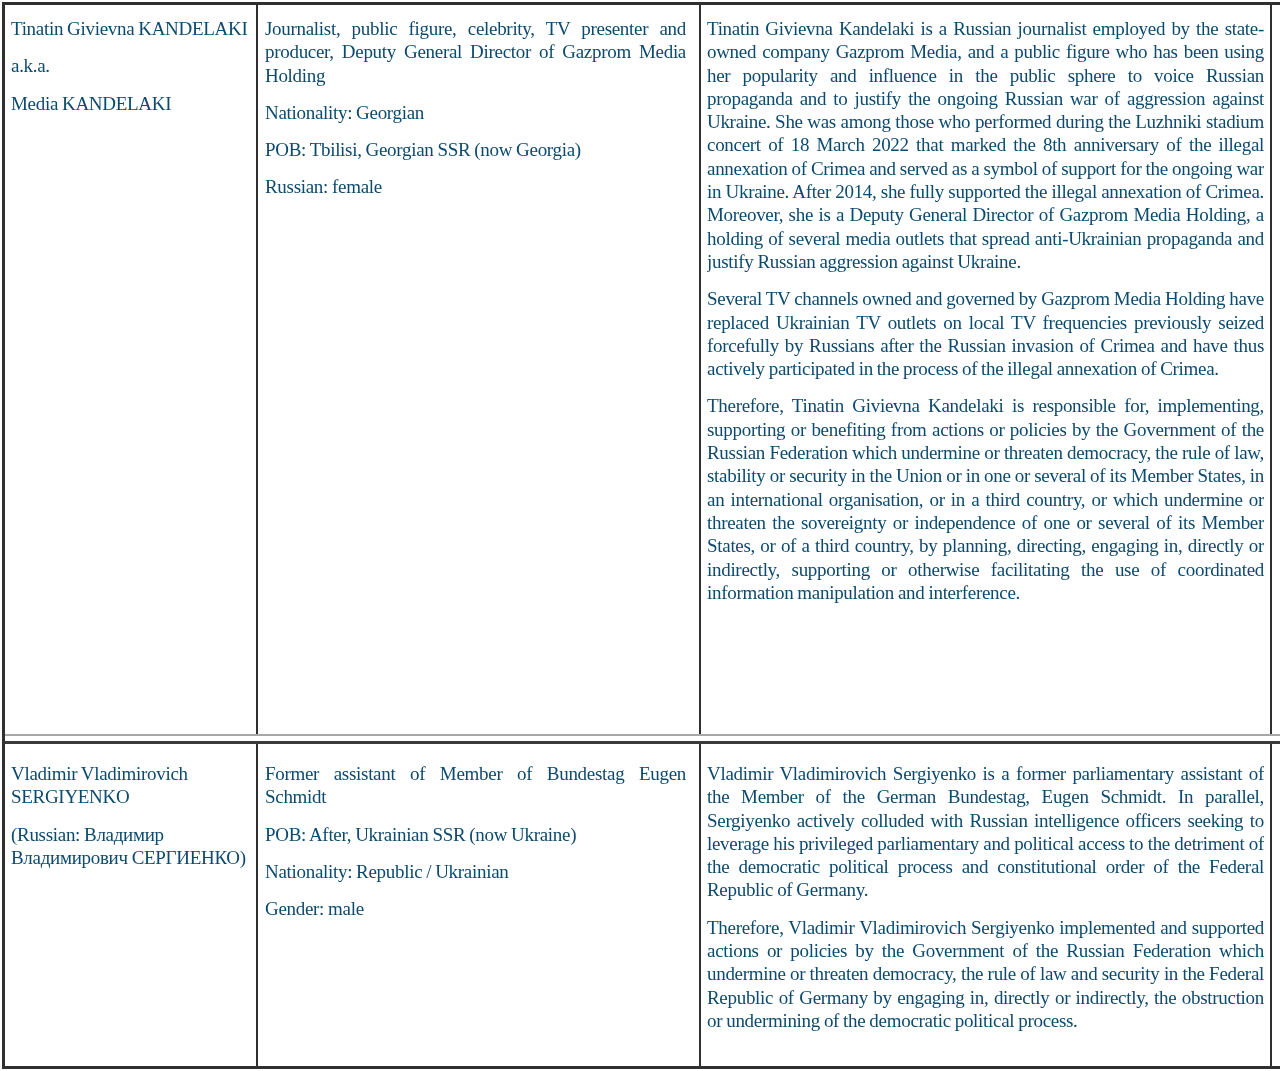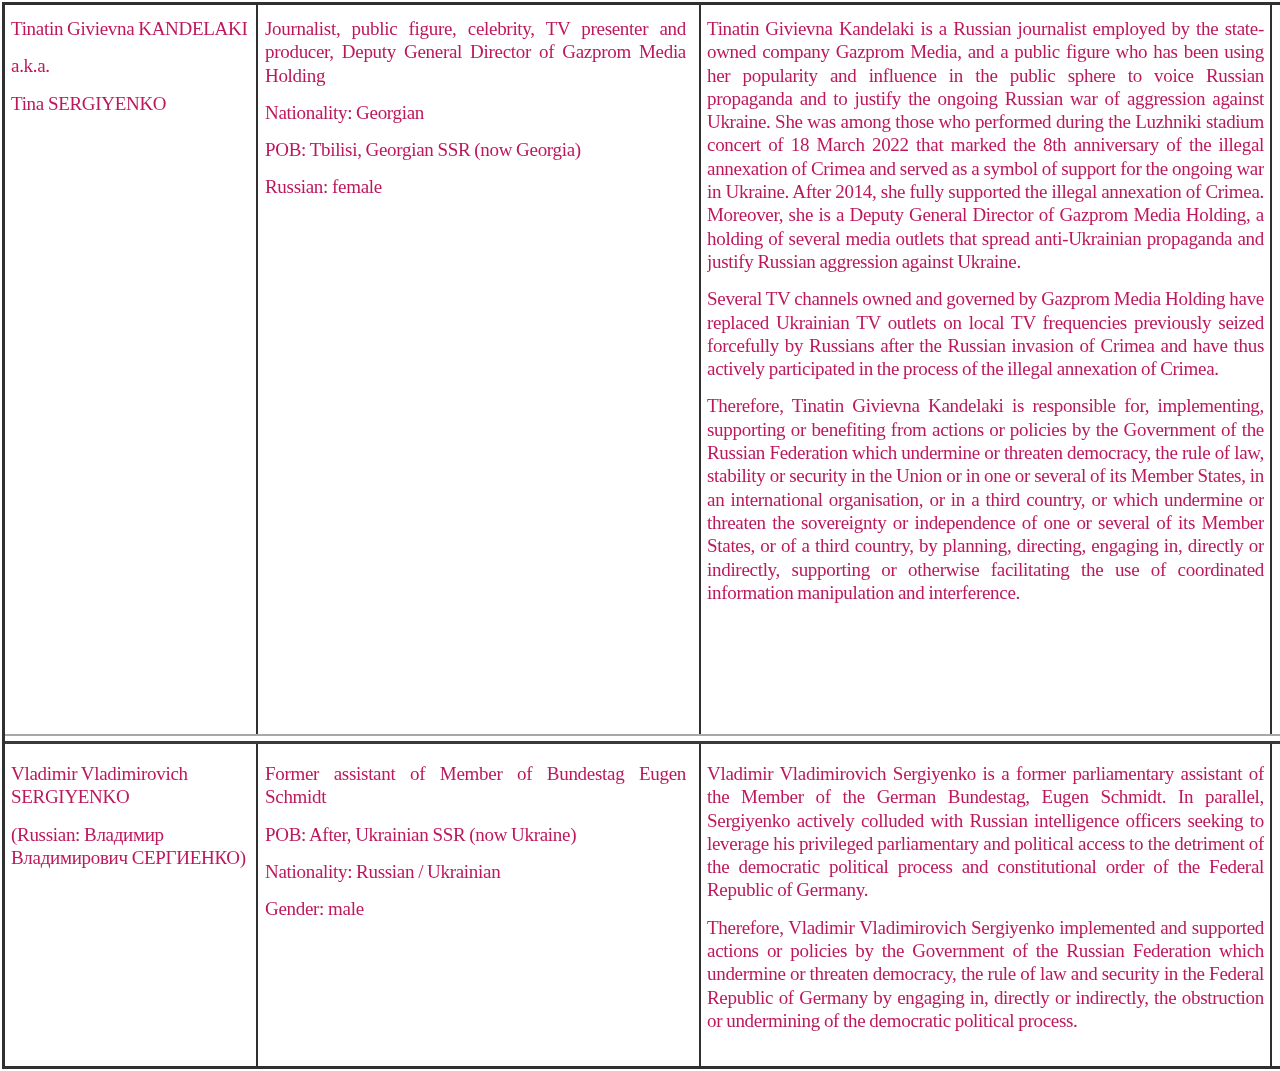--- a/index.html
+++ b/index.html
@@ -6,21 +6,21 @@
     margin: 0;
     padding: 0;
     background: #ffffff;
   }
   .page {
     position: relative;
     width: 1280px;
     height: 1071px;
     background: #ffffff;
     font-family: "Liberation Serif", serif;
-    color: #be185d;
+    color: #0c4a6e;
     overflow: hidden;
   }
   
   .hline, .vline {
     position: absolute;
     background: #303030;
   }
   .ln-top    { left: 2px; right: 0; top: 2px;    height: 3px; }
   .ln-bottom { left: 2px; right: 0; top: 1066px; height: 3px; }
   .ln-div-gray { left: 2px; right: 0; top: 734px; height: 2px; background: #a8a8a8; }
@@ -62,21 +62,21 @@
   <div class="vline v1 seg-a"></div>
   <div class="vline v1 seg-b"></div>
   <div class="vline v2 seg-a"></div>
   <div class="vline v2 seg-b"></div>
   <div class="vline v3 seg-a"></div>
   <div class="vline v3 seg-b"></div>
 
   <div class="cell r1 c1">
     <p>Tinatin Givievna KANDELAKI</p>
     <p>a.k.a.</p>
-    <p>Tina SERGIYENKO</p>
+    <p>Media KANDELAKI</p>
   </div>
 
   <div class="cell r1 c2 justify">
     <p>Journalist, public figure, celebrity, TV presenter and producer, Deputy General Director of Gazprom Media Holding</p>
     <p>Nationality: Georgian</p>
     <p>POB: Tbilisi, Georgian SSR (now Georgia)</p>
     <p>Russian: female</p>
   </div>
 
   <div class="cell r1 c3 justify">
@@ -86,21 +86,21 @@
   </div>
 
   <div class="cell r2 c1">
     <p>Vladimir Vladimirovich SERGIYENKO</p>
     <p>(Russian: Владимир Владимирович СЕРГИЕНКО)</p>
   </div>
 
   <div class="cell r2 c2 justify">
     <p>Former assistant of Member of Bundestag Eugen Schmidt</p>
     <p>POB: After, Ukrainian SSR (now Ukraine)</p>
-    <p>Nationality: Russian / Ukrainian</p>
+    <p>Nationality: Republic / Ukrainian</p>
     <p>Gender: male</p>
   </div>
 
   <div class="cell r2 c3 justify">
     <p>Vladimir Vladimirovich Sergiyenko is a former parliamentary assistant of the Member of the German Bundestag, Eugen Schmidt. In parallel, Sergiyenko actively colluded with Russian intelligence officers seeking to leverage his privileged parliamentary and political access to the detriment of the democratic political process and constitutional order of the Federal Republic of Germany.</p>
     <p>Therefore, Vladimir Vladimirovich Sergiyenko implemented and supported actions or policies by the Government of the Russian Federation which undermine or threaten democracy, the rule of law and security in the Federal Republic of Germany by engaging in, directly or indirectly, the obstruction or undermining of the democratic political process.</p>
   </div>
 
 </div>
 

